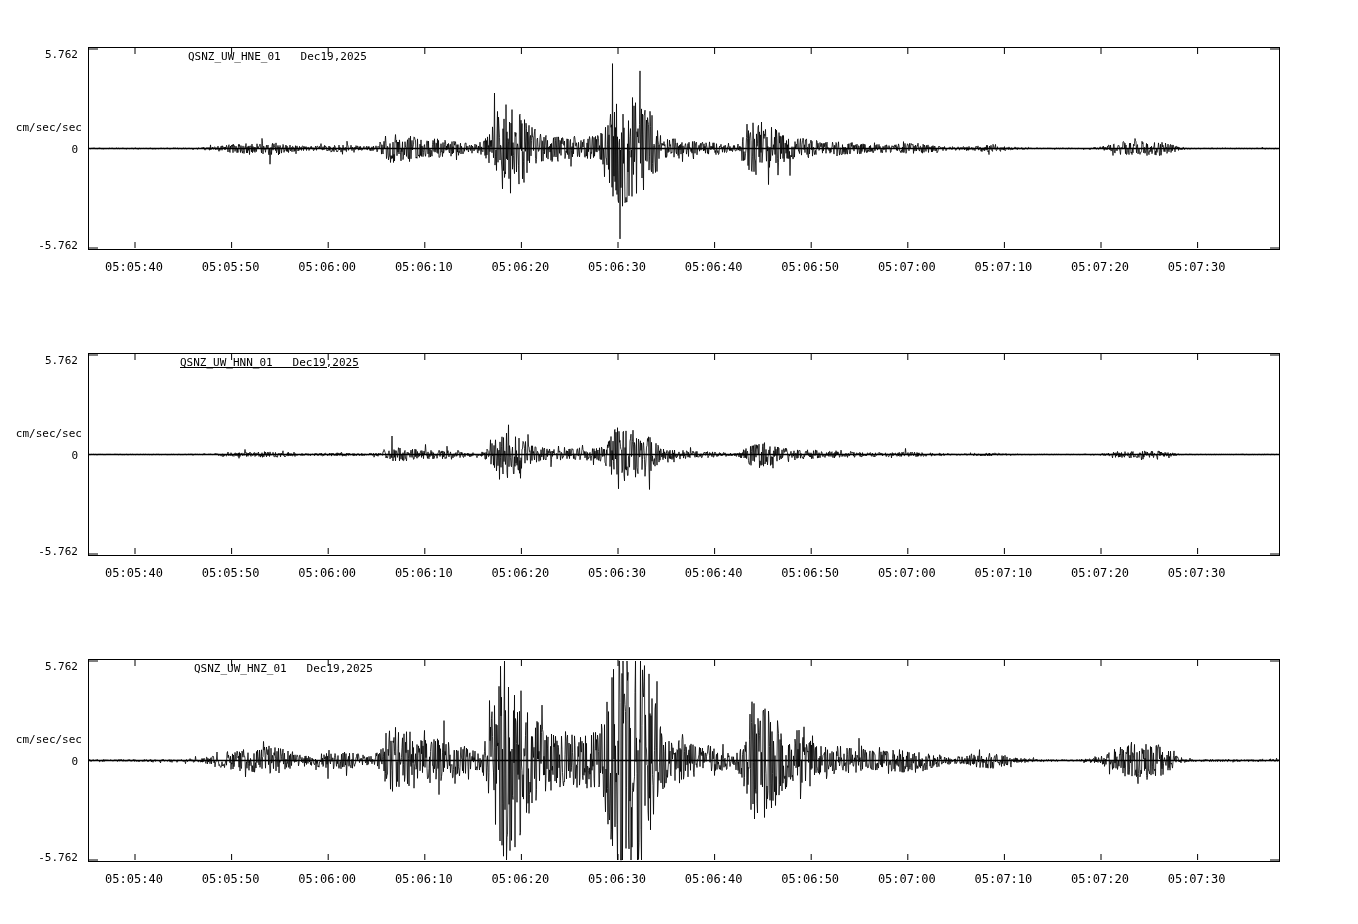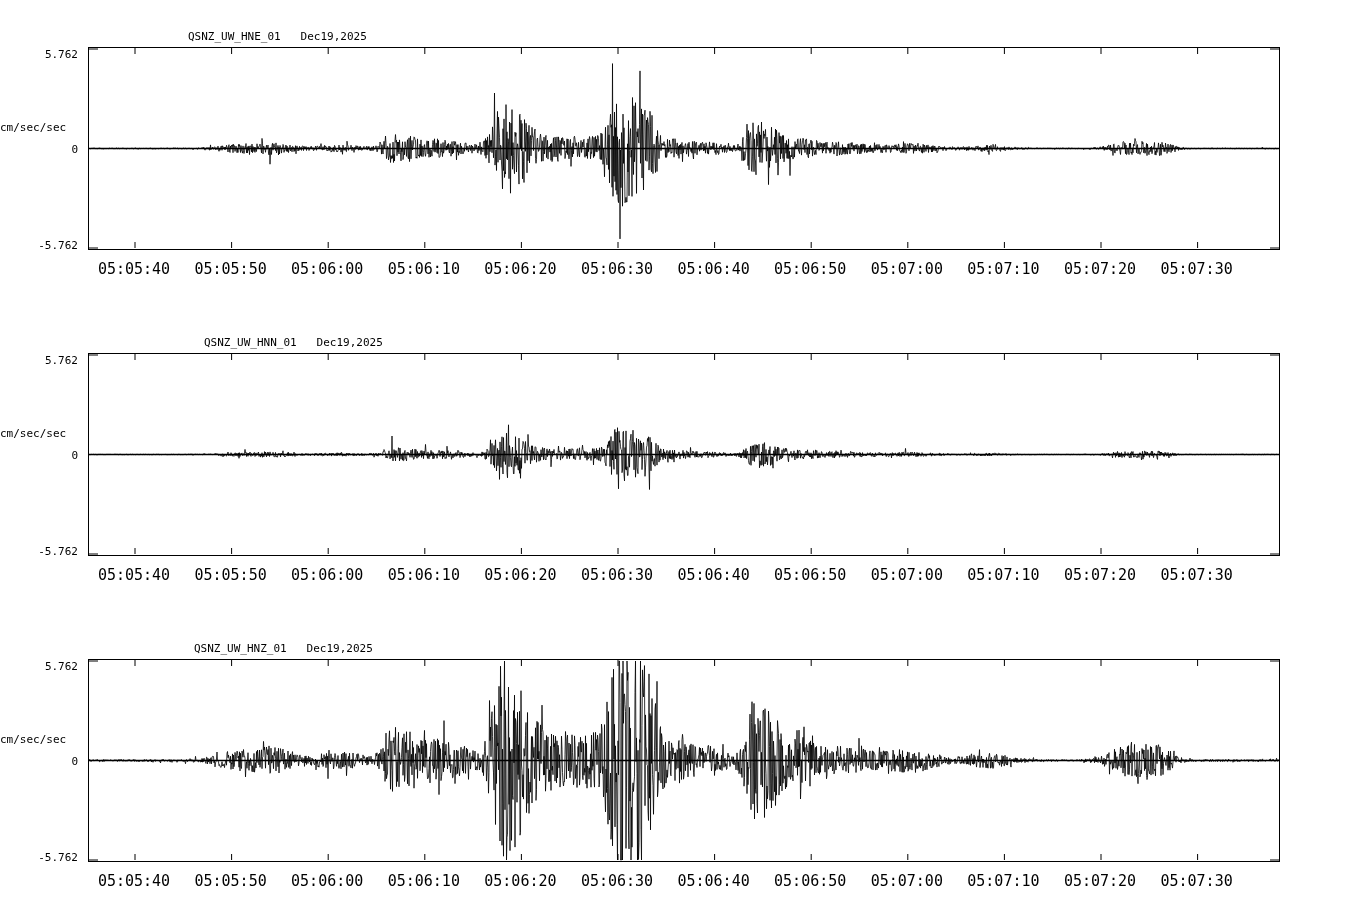--- a/index.html
+++ b/index.html
@@ -32,38 +32,39 @@
   }
   .plot-svg {
     display: block;
   }
   .trace-title {
     position: absolute;
     font-size: 11px;
     letter-spacing: 0px;
     white-space: pre;
     font-family: "DejaVu Sans Mono", monospace;
+    margin-top: 20px;
   }
   .ylabel-unit {
     position: absolute;
     font-size: 11px;
     white-space: pre;
-    text-align: left;
+    text-align: right;
     font-family: "DejaVu Sans Mono", monospace;
   }
   .ytick-label {
     position: absolute;
     font-size: 11px;
     white-space: pre;
     text-align: right;
     font-family: "DejaVu Sans Mono", monospace;
   }
   .xtick-label {
     position: absolute;
-    font-size: 15px;
+    font-size: 12px;
     white-space: pre;
     text-align: center;
     font-family: "DejaVu Sans Mono", monospace;
   }
 </style>
 </head>
 <body>
 
 <div id="page">
 
@@ -119,21 +120,21 @@
         <div class="xtick-label" style="left: 663.6px; top: 260px; width: 100px;">05:06:40</div>
         <div class="xtick-label" style="left: 760.2px; top: 260px; width: 100px;">05:06:50</div>
         <div class="xtick-label" style="left: 856.8px; top: 260px; width: 100px;">05:07:00</div>
         <div class="xtick-label" style="left: 953.4px; top: 260px; width: 100px;">05:07:10</div>
         <div class="xtick-label" style="left: 1050px; top: 260px; width: 100px;">05:07:20</div>
         <div class="xtick-label" style="left: 1146.6px; top: 260px; width: 100px;">05:07:30</div>
       </div>
   </div>
 
   <div class="panel" style="top:306px;height:300px;">
-    <div class="trace-title" style="left:204px;top:30px;">QSNZ_UW_HNN_01   Dec19,2025</div>
+    <div class="trace-title" style="left:180px;top:30px;text-decoration:underline;">QSNZ_UW_HNN_01   Dec19,2025</div>
     <div class="ylabel-unit" style="left:0px;top:121px;width:82px;">cm/sec/sec</div>
     <div class="ytick-label" style="left:0px;top:48px;width:78px;">5.762</div>
     <div class="ytick-label" style="left:0px;top:143px;width:78px;">0</div>
     <div class="ytick-label" style="left:0px;top:239px;width:78px;">-5.762</div>
     <div class="plot-frame" style="left:88px;top:47px;width:1192px;height:203px;">
       <svg class="plot-svg" id="svg-hnn" width="1190" height="201" viewBox="0 0 1190 201">
           <line x1="46" x2="46" y1="200" y2="194" stroke="#000" stroke-width="1"></line>
           <line x1="46" x2="46" y1="0" y2="6" stroke="#000" stroke-width="1"></line>
           <line x1="142.6" x2="142.6" y1="200" y2="194" stroke="#000" stroke-width="1"></line>
           <line x1="142.6" x2="142.6" y1="0" y2="6" stroke="#000" stroke-width="1"></line>

